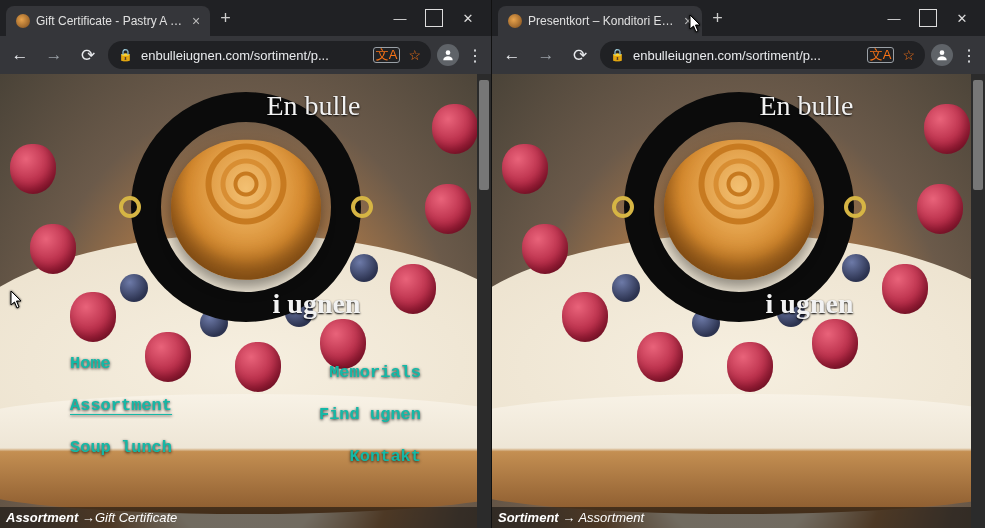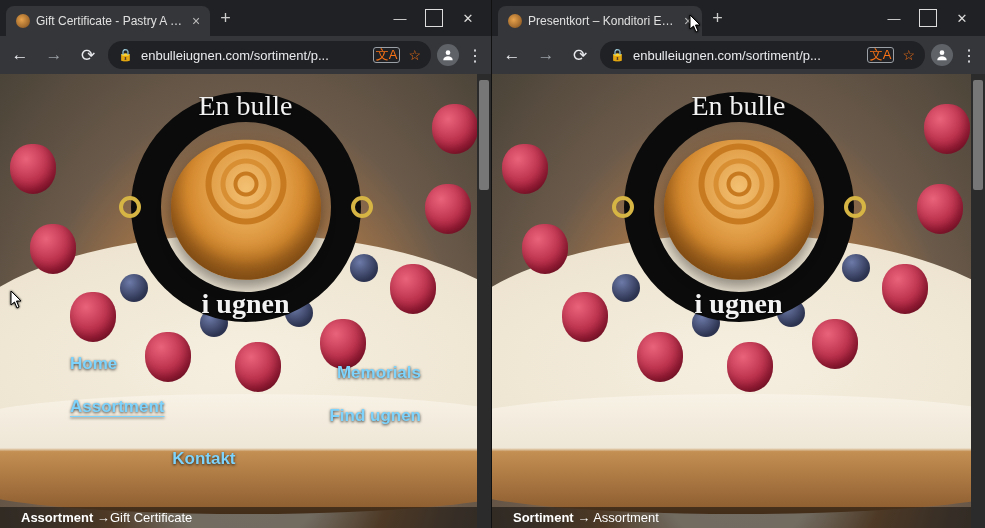--- a/index.html
+++ b/index.html
@@ -35,31 +35,31 @@
   .berry { position:absolute; width:46px; height:50px; border-radius:46% 46% 50% 50%; background: radial-gradient(circle at 35% 30%, #e9637a, #a91d3a 70%, #6d0f24); box-shadow: inset -4px -6px 8px rgba(0,0,0,.25);}
   .blue { position:absolute; width:28px; height:28px; border-radius:50%; background: radial-gradient(circle at 35% 30%, #6d7aa8, #2c3350 70%); }
 
   .logo-wrap { position: absolute; left: 50%; top: 18px; transform: translateX(-50%); width: 230px; height: 230px; }
   .ring { position:absolute; inset:0; border-radius:50%; border: 30px solid #0b0b0b; }
   .handle { position:absolute; width:22px; height:22px; border:4px solid #d6b544; border-radius:50%; top:50%; transform:translateY(-50%);}
   .handle.l { left:-12px; } .handle.r { right:-12px; }
   .bun { position:absolute; left:50%; top:50%; width:150px; height:140px; transform:translate(-50%,-48%); border-radius:48% 48% 50% 50%; background: radial-gradient(ellipse at 50% 35%, #f3c072, #d78b2f 55%, #9a5a18 85%); box-shadow: inset 0 -18px 22px rgba(90,50,10,.6), 0 8px 14px rgba(0,0,0,.4);}
   .swirl { position:absolute; left:50%; top:40%; width:110px; height:90px; transform:translate(-50%,-50%); border-radius:50%; background:
      radial-gradient(circle at 50% 50%, transparent 8px, #c77a20 9px, #c77a20 12px, transparent 13px, transparent 20px, #d88e33 21px, #d88e33 25px, transparent 26px, transparent 34px, #c77a20 35px, #c77a20 40px, transparent 41px);}
-  .logo-text { position:absolute; width:100%; text-align:center; font-family: 'Brush Script MT', cursive; color:#f2f2f2; font-size:28px; text-shadow:0 1px 2px #000;}
+  .logo-text { position:absolute; width:100%; text-align:right; font-family: 'Brush Script MT', cursive; color:#f2f2f2; font-size:28px; text-shadow:0 1px 2px #000;}
   .logo-text.top { top:-2px; }
   .logo-text.bot { bottom:2px;font-weight:bold; }
 
   .nav-menu { position:absolute; left:0; right:0; top:280px; display:grid; grid-template-columns: 1fr 1fr; row-gap: 14px; padding: 0 60px; }
-  .nav-menu a { color:#7dd3fc; font-size:17px; font-weight:bold; text-decoration:none; text-shadow: 0 1px 3px rgba(0,0,0,.8); cursor:pointer;}
+  .nav-menu a { color:#14b8a6; font-size:17px; font-weight:bold; text-decoration:none; text-shadow: 0 1px 3px rgba(0,0,0,.8); cursor:pointer;font-family:Liberation Mono, monospace;}
   .nav-menu a.left { text-align:left; padding-left:10px;}
   .nav-menu a.right { text-align:right; padding-right:10px;margin-top:9px;}
   .nav-menu a.active { text-decoration: underline; text-underline-offset: 4px; }
 
-  .breadcrumb { position:absolute; left:0; right:0; bottom:0; background: rgba(10,10,10,.55); color:#fff; font-size:13px; padding: 3px 21px; }
+  .breadcrumb { position:absolute; left:0; right:0; bottom:0; background: rgba(10,10,10,.55); color:#fff; font-size:13px; padding: 3px 6px; font-style: italic; }
   .breadcrumb b { font-weight:bold; }
 
   .scrollbar { position:absolute; right:0; top:0; bottom:0; width:14px; background:#2b2b2b; }
   .thumb { position:absolute; left:2px; right:2px; top:6px; height:110px; background:#777; border-radius:2px; }
 
   .cursor { position:absolute; width:14px; height:20px; pointer-events:none; z-index:50;}
   .cursor svg { filter: drop-shadow(0 0 1px #000); }
 
   .translate-icon { font-size:13px; border:1px solid #9aa0a6; border-radius:3px; padding:0 2px; line-height:1.1;}
 </style>
@@ -128,20 +128,21 @@
         <div class="swirl"></div>
         <div class="logo-text top">En bulle</div>
         <div class="logo-text bot">i ugnen</div>
       </div>
 
       <nav class="nav-menu">
         <a class="left">Home</a>
         <a class="right">Memorials</a>
         <a class="left active">Assortment</a>
         <a class="right">Find ugnen</a>
+        <a class="left">Soup lunch</a>
         <a class="right">Kontakt</a>
       </nav>
 
       <div class="breadcrumb">
         <b>Assortment</b><span> →</span><span>Gift Certificate</span>
       </div>
 
       <div class="scrollbar">
           <div class="thumb"></div>
         </div>

